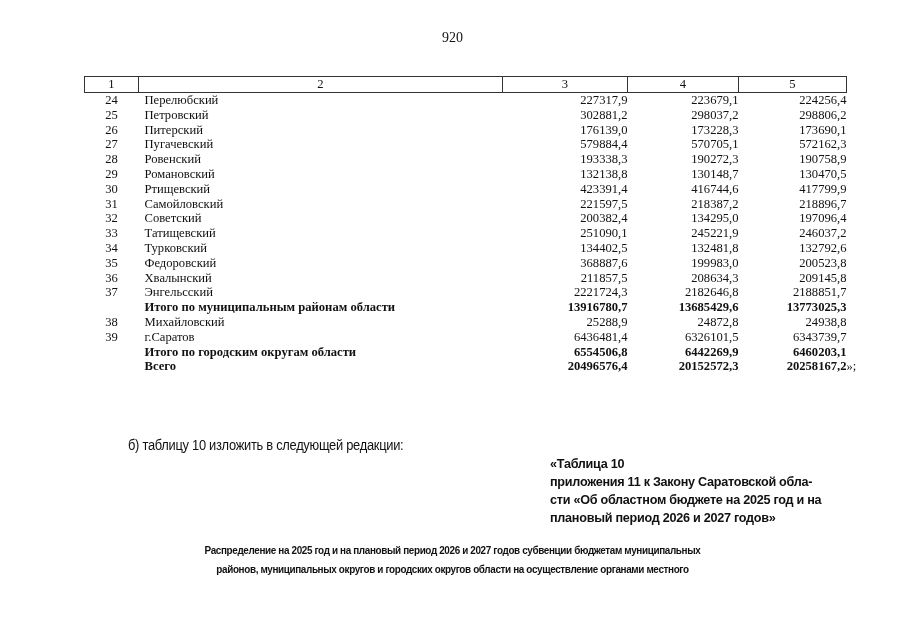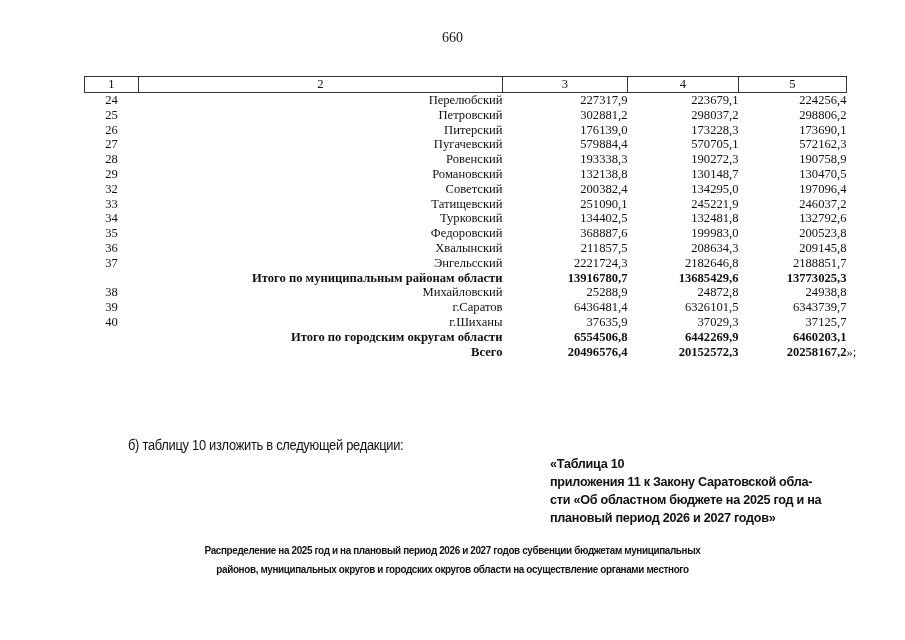--- a/index.html
+++ b/index.html
@@ -11,40 +11,40 @@
                font-family: "Liberation Serif", serif; font-size: 12.6px; table-layout: fixed; }
   table.data col.c1 { width: 54px; }
   table.data col.c2 { width: 364px; }
   table.data col.c3 { width: 125px; }
   table.data col.c4 { width: 111px; }
   table.data col.c5 { width: 108px; }
   table.data th { border: 1px solid #333; font-weight: normal; text-align: center; height: 15px;
                   padding: 0; line-height: 15px; }
   table.data td { padding: 0; height: 14.8px; line-height: 14.8px; white-space: nowrap; }
   td.num { text-align: center; }
-  td.name { padding-left: 6px !important; text-align: right; }
+  td.name { padding-left: 6px !important; }
   td.val { text-align: right; padding-right: 0px; }
   tr.bold td { font-weight: bold; }
   .tail { position: relative; }
   .closing { position: absolute; left: 100%; margin-left: 0; }
   .para { position: absolute; top: 437px; left: 128px; font-family: "Liberation Sans", sans-serif;
           font-size: 14px; letter-spacing: -0.3px; transform: scaleX(0.92); transform-origin: left; }
   .caption { position: absolute; top: 455px; left: 550px; width: 296px;
              font-family: "Liberation Sans", sans-serif; font-size: 13.6px; line-height: 18px;
              letter-spacing: -0.3px; font-weight: bold; }
   .caption div { white-space: nowrap; transform: scaleX(0.93); transform-origin: left; }
   .heading { position: absolute; top: 541px; left: 0; width: 905px; text-align: center;
              font-family: "Liberation Sans", sans-serif; font-weight: bold; font-size: 11px;
              line-height: 19px; letter-spacing: -0.4px; }
   .heading div { transform: scaleX(0.9); transform-origin: center; white-space: nowrap; }
 </style>
 </head>
 <body>
 
-<div class="page-number">660</div>
+<div class="page-number">920</div>
 
 <table class="data">
   <colgroup>
       <col class="c1">
       <col class="c2">
       <col class="c3">
       <col class="c4">
       <col class="c5">
     </colgroup>
   <thead>
@@ -93,20 +93,34 @@
         <td class="val">190758,9</td>
       </tr>
       <tr>
         <td class="num">29</td>
         <td class="name">Романовский</td>
         <td class="val">132138,8</td>
         <td class="val">130148,7</td>
         <td class="val">130470,5</td>
       </tr>
       <tr>
+        <td class="num">30</td>
+        <td class="name">Ртищевский</td>
+        <td class="val">423391,4</td>
+        <td class="val">416744,6</td>
+        <td class="val">417799,9</td>
+      </tr>
+      <tr>
+        <td class="num">31</td>
+        <td class="name">Самойловский</td>
+        <td class="val">221597,5</td>
+        <td class="val">218387,2</td>
+        <td class="val">218896,7</td>
+      </tr>
+      <tr>
         <td class="num">32</td>
         <td class="name">Советский</td>
         <td class="val">200382,4</td>
         <td class="val">134295,0</td>
         <td class="val">197096,4</td>
       </tr>
       <tr>
         <td class="num">33</td>
         <td class="name">Татищевский</td>
         <td class="val">251090,1</td>
@@ -155,27 +169,20 @@
         <td class="val">24872,8</td>
         <td class="val">24938,8</td>
       </tr>
       <tr>
         <td class="num">39</td>
         <td class="name">г.Саратов</td>
         <td class="val">6436481,4</td>
         <td class="val">6326101,5</td>
         <td class="val">6343739,7</td>
       </tr>
-      <tr>
-        <td class="num">40</td>
-        <td class="name">г.Шиханы</td>
-        <td class="val">37635,9</td>
-        <td class="val">37029,3</td>
-        <td class="val">37125,7</td>
-      </tr>
       <tr class="bold">
         <td class="num"></td>
         <td class="name">Итого по городским округам области</td>
         <td class="val">6554506,8</td>
         <td class="val">6442269,9</td>
         <td class="val">6460203,1</td>
       </tr>
       <tr class="bold">
         <td class="num"></td>
         <td class="name">Всего</td>

